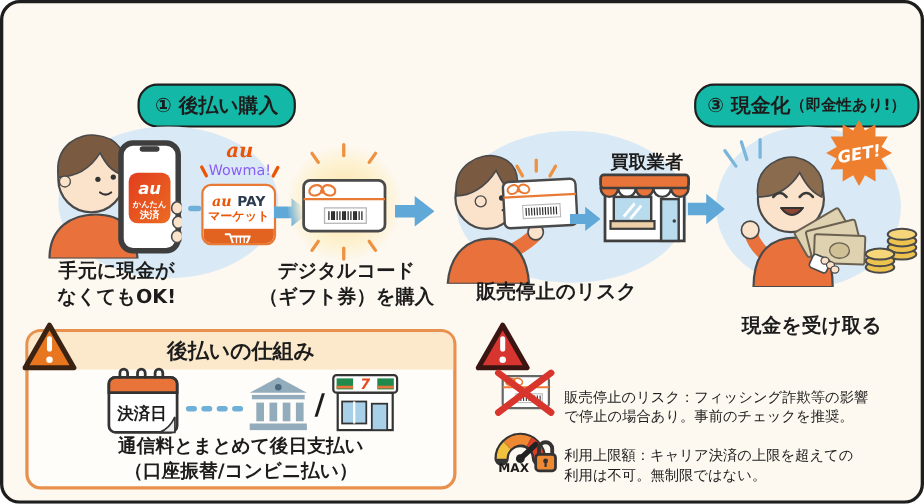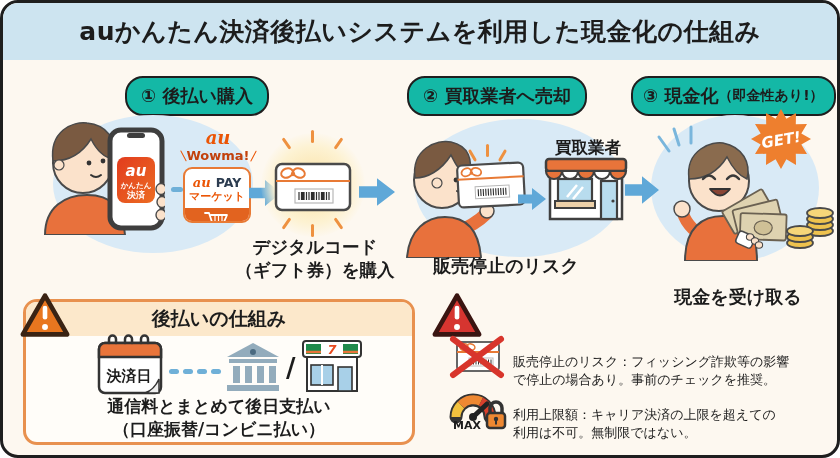--- a/index.html
+++ b/index.html
@@ -27,21 +27,21 @@
   .cap{position:absolute;font-weight:800;text-align:center;white-space:pre-line;line-height:1.32;}
   .arr{position:absolute;background:#5fa8d8;
     clip-path:polygon(0 31%,50% 31%,50% 4%,100% 50%,50% 96%,50% 69%,0 69%);}
   .dash{position:absolute;background:#6fb0d8;border-radius:3px;}
   .ray{position:absolute;width:3px;height:13px;background:#ee9140;border-radius:2px;}
   .glow{position:absolute;width:104px;height:104px;border-radius:50%;
     background:radial-gradient(circle,#fae0a0 0%,#fdf2d2 52%,rgba(253,242,210,0) 72%);}
   .wowma{position:absolute;width:70px;text-align:center;}
   .wm-au{color:#eb5505;font-style:italic;font-weight:800;font-size:18px;font-family:"DejaVu Serif","Liberation Serif",serif;line-height:1;}
   .wm-line2{display:flex;align-items:center;justify-content:center;gap:3px;margin-top:1px;}
-  .wm-name{font-weight:700;font-size:13px;color:#c2410c;}
+  .wm-name{font-weight:400;font-size:13px;color:#8b5cf6;}
   .wm-slash{display:inline-block;width:2.5px;height:12px;background:#eb5505;border-radius:2px;}
   .aupay-card{margin-top:4px;width:68px;height:56px;border:2.5px solid #e87a35;border-radius:9px;background:#fff;overflow:hidden;}
   .aupay-top{height:39px;display:flex;flex-direction:column;align-items:center;justify-content:center;line-height:1.05;}
   .aupay-au{color:#eb5505;font-style:italic;font-weight:800;font-size:13px;font-family:"DejaVu Serif","Liberation Serif",serif;}
   .aupay-pay{color:#2c3c50;font-weight:800;font-size:12.5px;}
   .aupay-mkt{color:#eb5505;font-weight:800;font-size:11px;}
   .aupay-bottom{height:26.5px;background:#e2631f;display:flex;align-items:center;justify-content:center;}
   .boxL{position:absolute;left:20px;top:296px;width:392px;height:146px;
     border:3px solid #e8914f;border-radius:14px;background:#fffdf9;}
   .boxR{position:absolute;left:430px;top:296px;width:392px;height:146px;
@@ -52,29 +52,23 @@
   .boxR .box-head{background:#f5d6d3;}
   .warn-tri{position:absolute;width:52px;height:48px;}
   .note-text{position:absolute;font-weight:400;font-size:13px;line-height:1.42;white-space:pre-line;margin-top:20px;}
   svg text{font-family:"DejaVu Sans","Liberation Sans",sans-serif;}
 </style>
 </head>
 <body>
 
 <div class="frame">
 
-  <div class="titlebar">
-    <span>auかんたん決済後払いシステムを利用した現金化の仕組み</span>
-  </div>
 
   <div class="pill" style="left:122px;top:73px;">
     <span>① 後払い購入</span>
-  </div>
-  <div class="pill" style="left:404px;top:73px;">
-    <span>② 買取業者へ売却</span>
   </div>
   <div class="pill" style="left:628px;top:73px;padding:0 10px;">
     <span>③ 現金化</span>
       <span class="sub">（即金性あり!）</span>
   </div>
 
   <div class="ellipse" style="left:50px;top:112px;width:200px;height:138px;"></div>
   <div class="ellipse" style="left:412px;top:116px;width:210px;height:138px;"></div>
   <div class="ellipse" style="left:648px;top:112px;width:168px;height:146px;"></div>
 
@@ -148,20 +142,22 @@
     <ellipse cx="14" cy="12" rx="6" ry="4.5" fill="none" stroke="#e87a35" stroke-width="2" transform="rotate(-20 14 12)"></ellipse>
     <ellipse cx="26" cy="12" rx="6" ry="4.5" fill="none" stroke="#e87a35" stroke-width="2" transform="rotate(20 26 12)"></ellipse>
     <circle cx="20" cy="13" r="2.2" fill="#e87a35"></circle>
     <rect x="22" y="28" width="38" height="14" fill="#fff" stroke="#b8b8b8" stroke-width="1.2"></rect>
     <path d="M26,31 V39 M28.5,31 V39 M31,31 V39 M33.5,31 V39 M36,31 V39 M38.5,31 V39 M41,31 V39 M43.5,31 V39 M46,31 V39 M48.5,31 V39 M51,31 V39 M53.5,31 V39 M56,31 V39" stroke="#2e2e2e" stroke-width="1.2"></path>
     <path d="M30,31 V39 M40,31 V39 M50,31 V39" stroke="#2e2e2e" stroke-width="2.2"></path>
   </svg>
 
   <div class="arr" style="left:356px;top:174px;width:36px;height:30px;"></div>
 
+  <div class="cap" style="left:28px;top:233px;width:150px;font-size:17.5px;">手元に現金が
+なくてもOK!</div>
   <div class="cap" style="left:232px;top:233px;width:160px;font-size:17.5px;">デジタルコード
 （ギフト券）を購入</div>
 
   <svg style="position:absolute;left:392px;top:130px;" width="105" height="125" viewBox="0 0 105 125">
     <path d="M60,100 Q80,92 92,80" stroke="#e8713c" stroke-width="13" stroke-linecap="round" fill="none"></path>
     <path d="M12,125 C14,96 32,84 50,84 C72,84 84,98 86,125 Z" fill="#e8713c" stroke="#4a4a4a" stroke-width="2"></path>
     <circle cx="92" cy="78" r="7" fill="#fbe2cb" stroke="#4a4a4a" stroke-width="1.5"></circle>
     <circle cx="47" cy="47" r="28" fill="#fbe2cb" stroke="#4a4a4a" stroke-width="2"></circle>
     <path d="M20,45 C16,16 42,6 56,9 C74,13 78,27 74,43 C64,39 60,30 56,22 C46,38 32,45 20,45 Z" fill="#7a5a41" stroke="#4a4a4a" stroke-width="1.5"></path>
     <circle cx="42" cy="50" r="5" fill="#fbe2cb" stroke="#4a4a4a" stroke-width="1.2"></circle>

